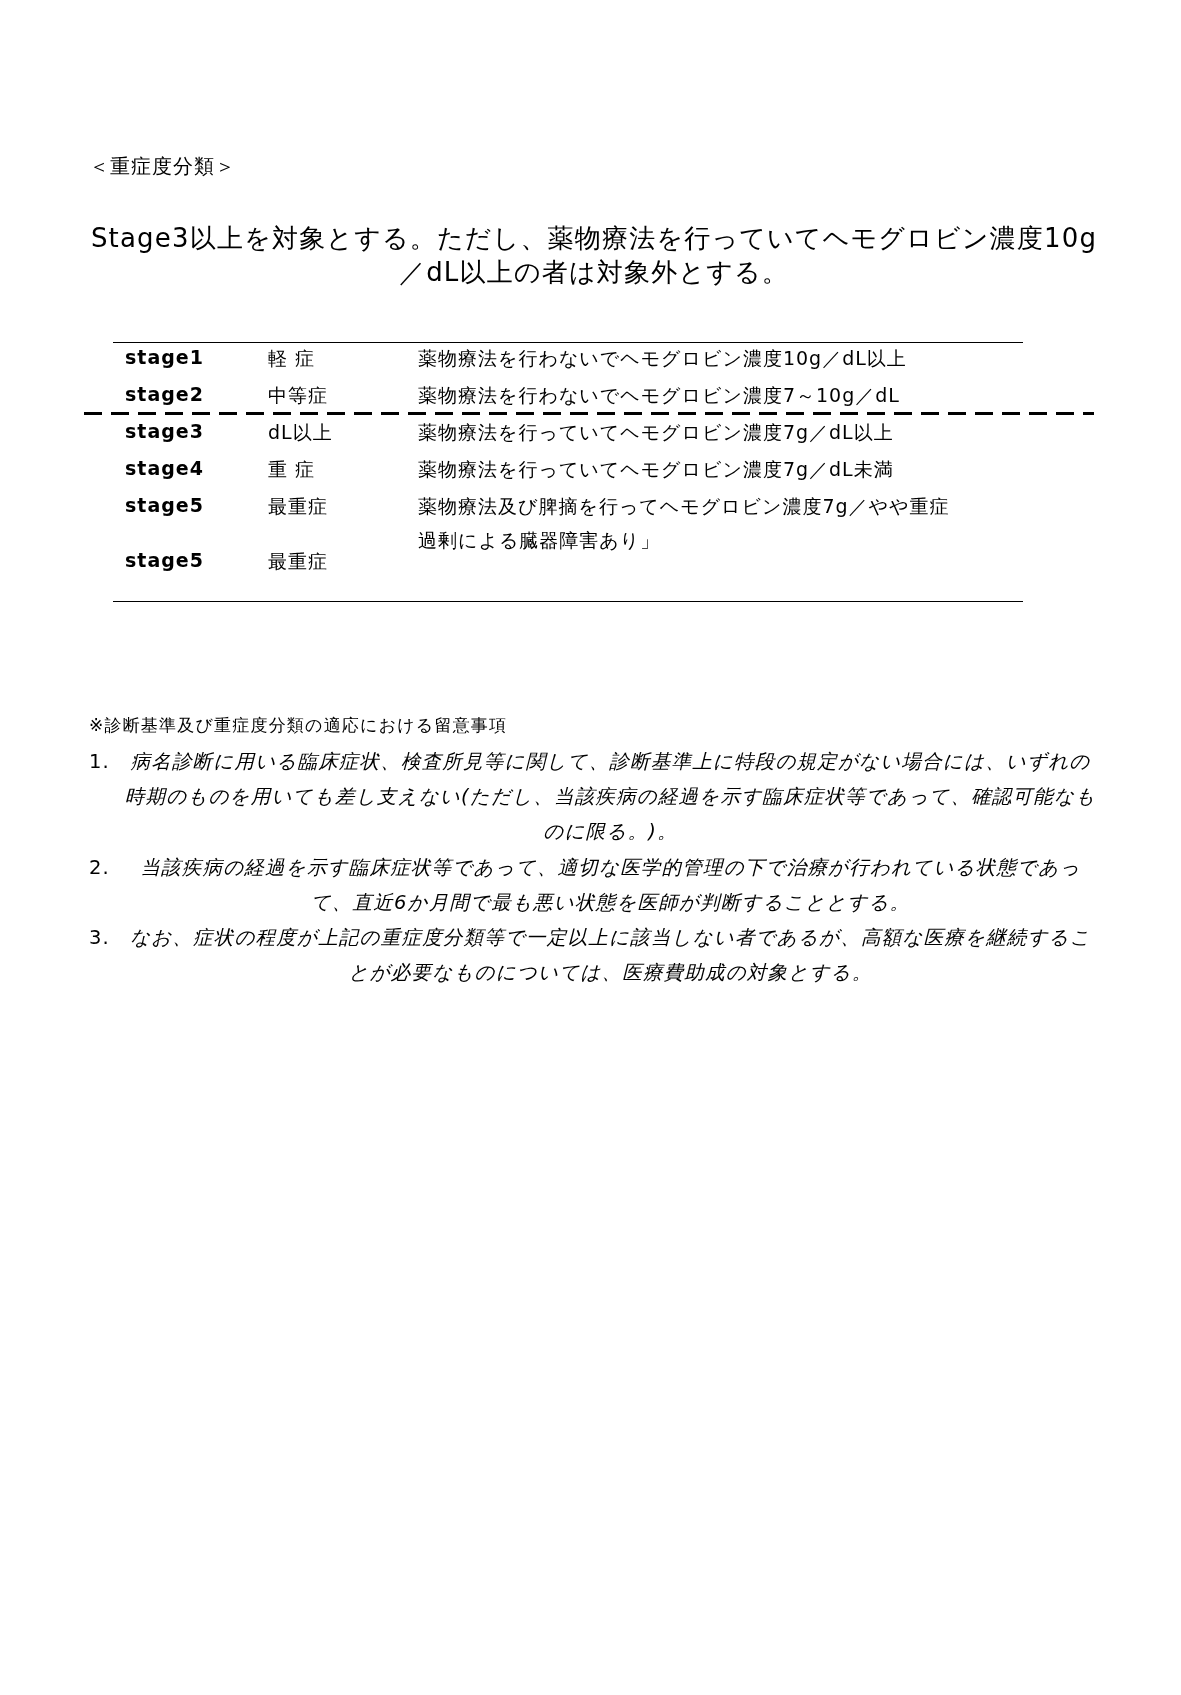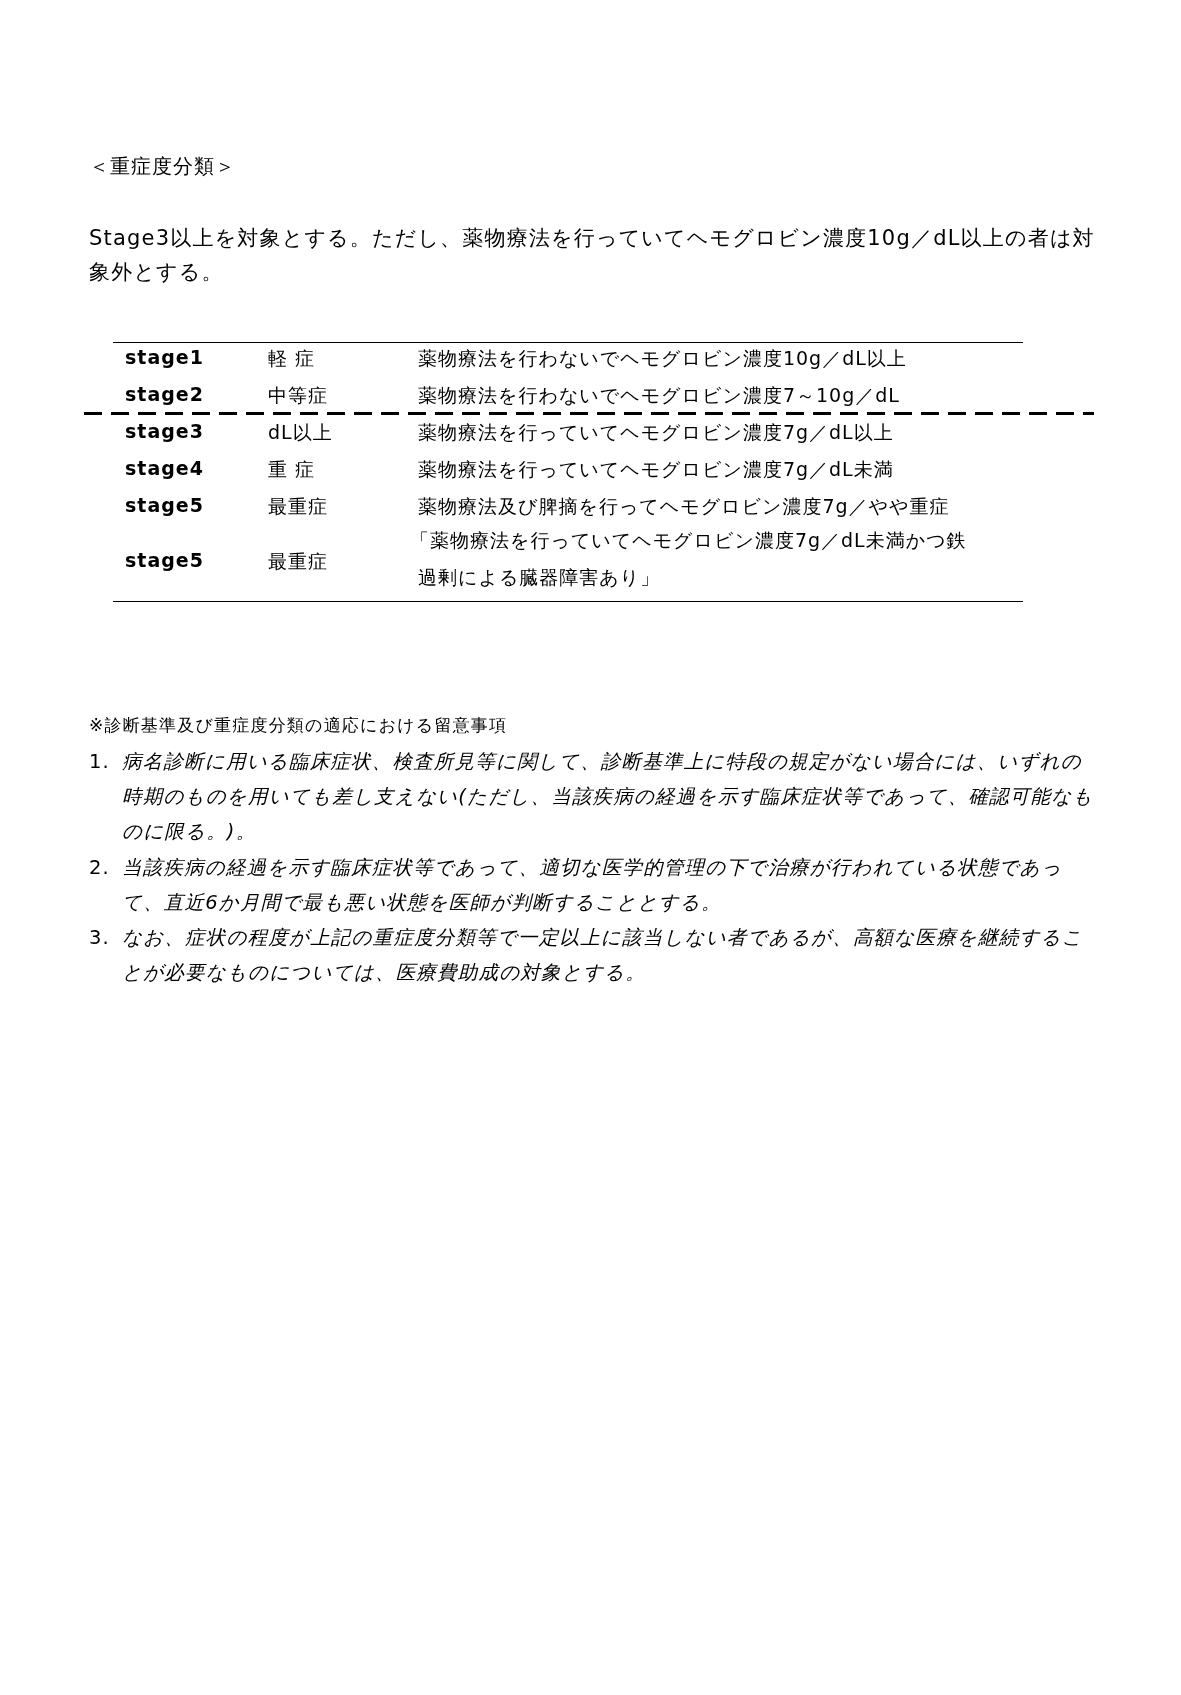--- a/index.html
+++ b/index.html
@@ -9,23 +9,23 @@
     }
     body {
       width: 1181px;
       height: 1695px;
       position: relative;
       overflow: hidden;
       color: #000000;
       font-family: "DejaVu Sans", "Liberation Sans", sans-serif;
       font-size: 19px;
     }
-    .abs { position: absolute; white-space: nowrap; }
+    .abs { position: absolute; white-space: nowrap; text-align: center; }
     .heading { left: 89px; top: 153px; font-size: 20px; letter-spacing: 1px; }
-    .intro { left: 89px; top: 221px; width: 1010px; line-height: 34px; font-size: 21px; letter-spacing: 1.2px; white-space: normal; }
+    .intro { left: 89px; top: 221px; width: 1010px; line-height: 34px; font-size: 26px; letter-spacing: 1.2px; white-space: normal; }
     .rule-top { left: 113px; top: 342px; width: 910px; height: 1px; background: #000; }
     .rule-bottom { left: 113px; top: 601px; width: 910px; height: 1px; background: #000; }
     .rule-dashed {
       left: 84px; top: 412px; width: 1010px; height: 3px;
       background-image: linear-gradient(to right, #000 0, #000 18px, transparent 18px, transparent 27px);
       background-size: 27px 3px;
       background-repeat: repeat-x;
     }
     .cell { font-size: 19px; letter-spacing: 1px; }
     .c-stage { left: 125px; font-weight: bold; }
@@ -75,21 +75,20 @@
   <div>
     <span class="abs cell c-stage" style="top:494px">stage5</span>
     <span class="abs cell c-sev" style="top:494px">最重症</span>
     <span class="abs cell c-desc" style="top:494px">薬物療法及び脾摘を行ってヘモグロビン濃度7g／やや重症</span>
   </div>
 
   <div>
     <span class="abs cell c-stage" style="top:549px">stage5</span>
     <span class="abs cell c-sev" style="top:549px">最重症</span>
     <div class="abs cell c-desc desc-multi" style="top:522px; left:410px">
-      <div>「薬物療法を行っていてヘモグロビン濃度7g／dL未満かつ鉄</div>
       <div style="padding-left:8px">過剰による臓器障害あり」</div>
     </div>
   </div>
 
   <div class="abs rule-bottom"></div>
 </div>
 
 <div class="abs notes-title">※診断基準及び重症度分類の適応における留意事項</div>
 
 <div class="abs note" style="top:744px">

